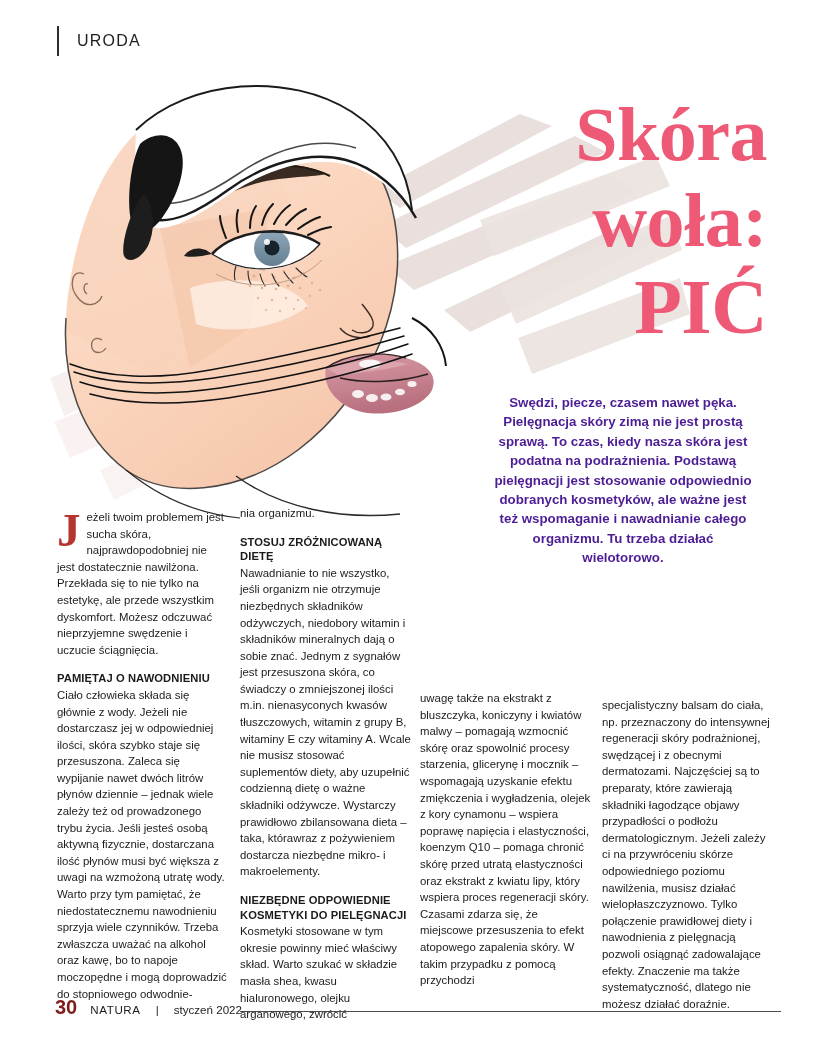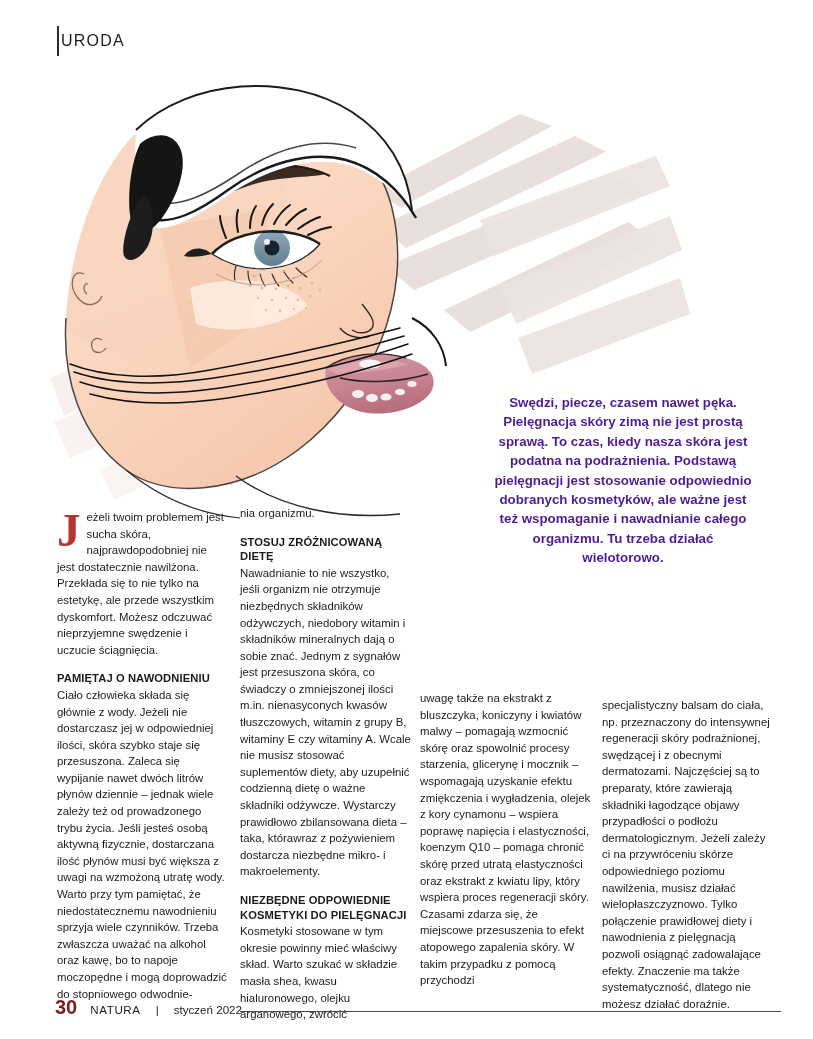--- a/index.html
+++ b/index.html
@@ -9,21 +9,21 @@
     font-family:"Liberation Sans", sans-serif;
     color:#1a1a1a;
     overflow:hidden;
     position:relative;
   }
   .page{position:absolute;inset:0;}
 
   
   .kicker{
     position:absolute;left:57px;top:25px;
-    display:flex;align-items:center;gap:2px;
+    display:flex;align-items:center;gap:18px;
     height:32px;
     text-align:right;
   }
   .kicker-rule{
     width:2px;height:30px;background:#2b2b2b;display:block;
   }
   .kicker-label{
     font-size:16px;letter-spacing:1.2px;color:#1d1d1d;
     font-weight:400;
   }
@@ -300,20 +300,25 @@
           <path d="M372 276 C316 296 252 310 188 320 C132 328 86 326 50 316"></path>
         </g>
         <path d="M372 240 C392 250 404 268 406 288" fill="none" stroke="#141414" stroke-width="2"></path>
       </g>
 
       <path d="M196 398 C240 430 300 442 360 436" fill="none" stroke="#2b2b2b" stroke-width="1.4"></path>
       <path d="M86 392 C120 420 160 436 200 440" fill="none" stroke="#2b2b2b" stroke-width="1.2"></path>
     </svg>
   </div>
 
+  <div class="headline">
+    <div class="hl1">Skóra</div>
+    <div class="hl2">woła:</div>
+    <div class="hl3">PIĆ</div>
+  </div>
 
   <div class="lead">Swędzi, piecze, czasem nawet pęka. Pielęgnacja skóry zimą nie jest prostą sprawą. To czas, kiedy nasza skóra jest podatna na podrażnienia. Podstawą pielęgnacji jest stosowanie odpowiednio dobranych kosmetyków, ale ważne jest też wspomaganie i nawadnianie całego organizmu. Tu trzeba działać wielotorowo.</div>
 
   <div class="col" id="col1">
       <p class="body-text"><span class="dropcap">J</span>eżeli twoim problemem jest sucha skóra, najprawdopodobniej nie jest dostatecznie nawilżona. Przekłada się to nie tylko na estetykę, ale przede wszystkim dyskomfort. Możesz odczuwać nieprzyjemne swędzenie i uczucie ściągnięcia.</p>
       <h3>PAMIĘTAJ O NAWODNIENIU</h3>
       <p class="body-text after-head">Ciało człowieka składa się głównie z wody. Jeżeli nie dostarczasz jej w odpowiedniej ilości, skóra szybko staje się przesuszona. Zaleca się wypijanie nawet dwóch litrów płynów dziennie – jednak wiele zależy też od prowadzonego trybu życia. Jeśli jesteś osobą aktywną fizycznie, dostarczana ilość płynów musi być większa z uwagi na wzmożoną utratę wody. Warto przy tym pamiętać, że niedostatecznemu nawodnieniu sprzyja wiele czynników. Trzeba zwłaszcza uważać na alkohol oraz kawę, bo to napoje moczopędne i mogą doprowadzić do stopniowego odwodnie-</p>
     </div>
   <div class="col" id="col2">
       <p class="body-text">nia organizmu.</p>

